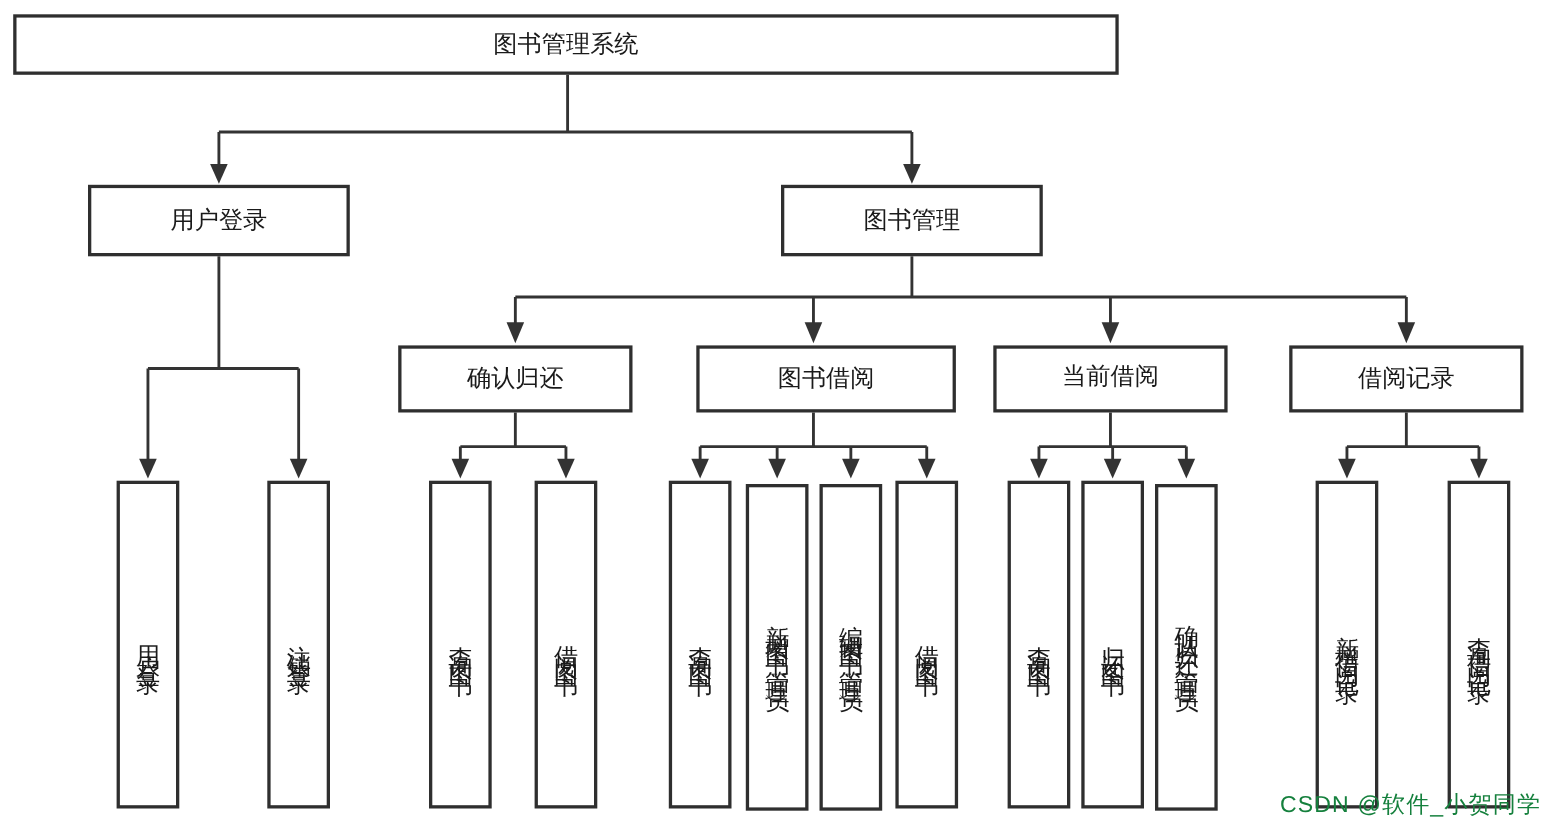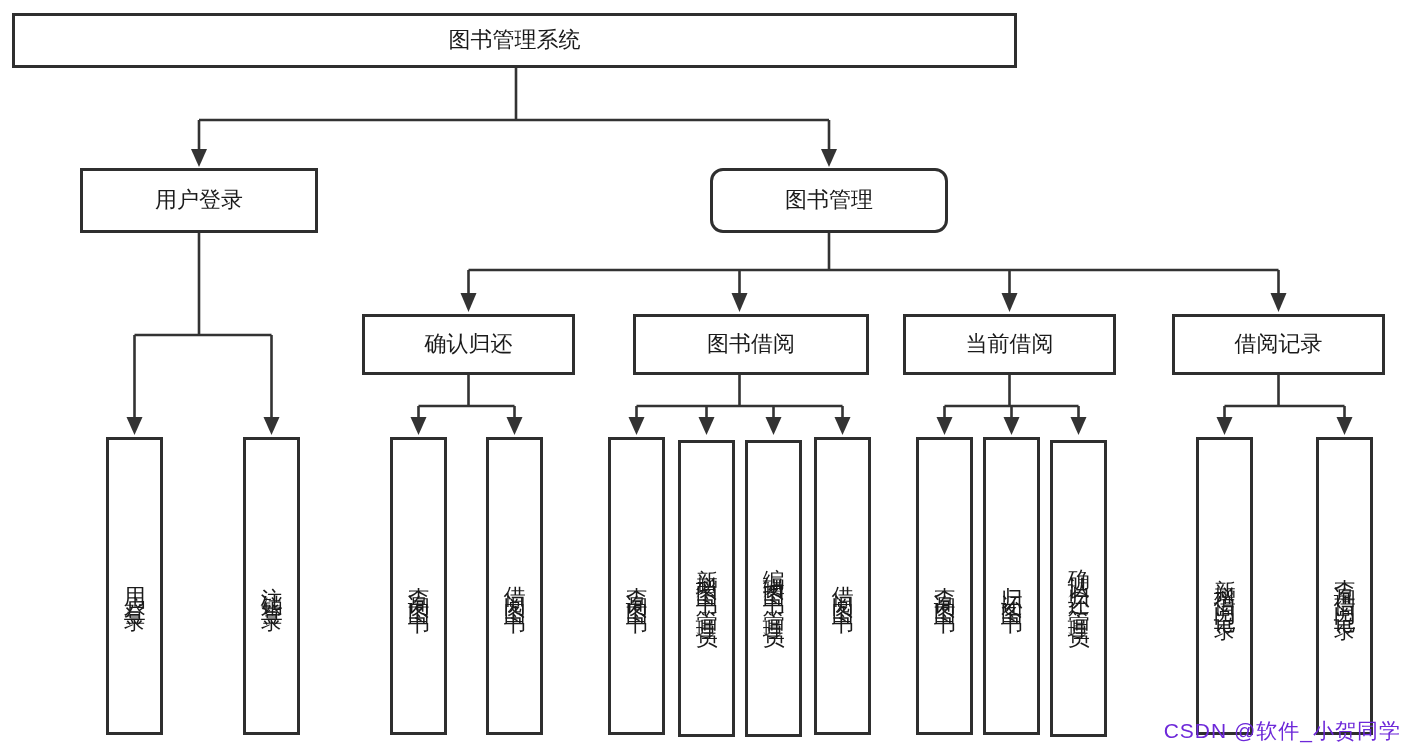--- a/index.html
+++ b/index.html
@@ -39,21 +39,21 @@
     writing-mode: vertical-rl;
     text-orientation: mixed;
     letter-spacing: 0.38em;
     font-size: 22px;
   }
   .watermark {
     position: absolute;
     right: 4px;
     bottom: 2px;
     font-size: 21px;
-    color: #6d28d9;
+    color: #15803d;
     letter-spacing: 1px;
     white-space: nowrap;
   }
 </style>
 </head>
 <body>
 
 <div class="stage">
 
   <svg class="wires" viewBox="0 0 1405 747" aria-hidden="true">
@@ -88,25 +88,25 @@
     <polygon class="arrowhead" points="1070.5,417 1086.5,417 1078.5,435"></polygon>
 
     <path class="wire" d="M1278.5 373 L1278.5 406 M1224.5 406 L1344.5 406 M1224.5 406 L1224.5 419 M1344.5 406 L1344.5 419"></path>
     <polygon class="arrowhead" points="1216.5,417 1232.5,417 1224.5,435"></polygon>
     <polygon class="arrowhead" points="1336.5,417 1352.5,417 1344.5,435"></polygon>
   </svg>
 
   <div class="box" style="left:12px; top:13px; width:1005px; height:55px;">图书管理系统</div>
 
   <div class="box" style="left:80px; top:168px; width:238px; height:65px;">用户登录</div>
-  <div class="box" style="left:710px; top:168px; width:238px; height:65px;border-radius:13px;">图书管理</div>
+  <div class="box" style="left:710px; top:168px; width:238px; height:65px;">图书管理</div>
 
   <div class="box" style="left:362px; top:314px; width:213px; height:61px;">确认归还</div>
   <div class="box" style="left:633px; top:314px; width:236px; height:61px;">图书借阅</div>
-  <div class="box" style="left:903px; top:314px; width:213px; height:61px;">当前借阅</div>
+  <div class="box" style="left:903px; top:314px; width:213px; height:61px;font-family:Liberation Mono, monospace;">当前借阅</div>
   <div class="box" style="left:1172px; top:314px; width:213px; height:61px;">借阅记录</div>
 
   <div class="box vbox" style="left:106px; top:437px; width:57px; height:298px;">用户登录</div>
   <div class="box vbox" style="left:243px; top:437px; width:57px; height:298px;">注销登录</div>
 
   <div class="box vbox" style="left:390px; top:437px; width:57px; height:298px;">查询图书</div>
   <div class="box vbox" style="left:486px; top:437px; width:57px; height:298px;">借阅图书</div>
 
   <div class="box vbox" style="left:608px; top:437px; width:57px; height:298px;">查询图书</div>
   <div class="box vbox" style="left:678px; top:440px; width:57px; height:297px;">新增图书（管理员）</div>

